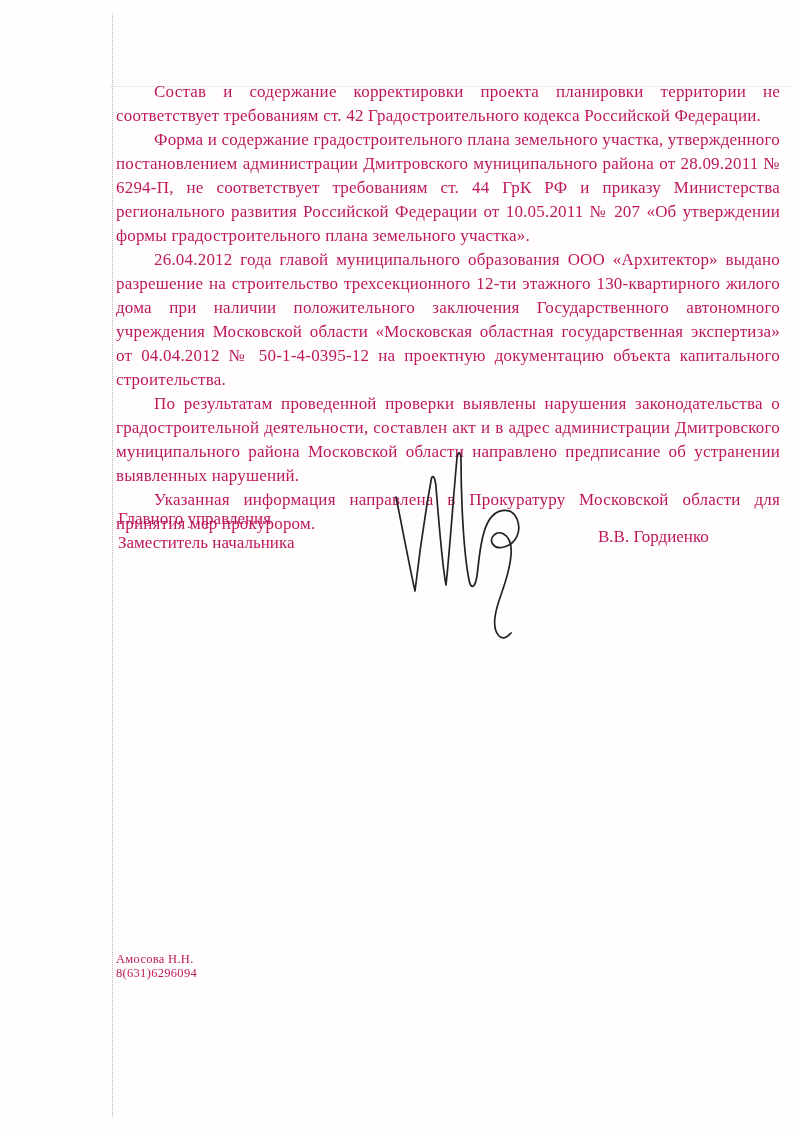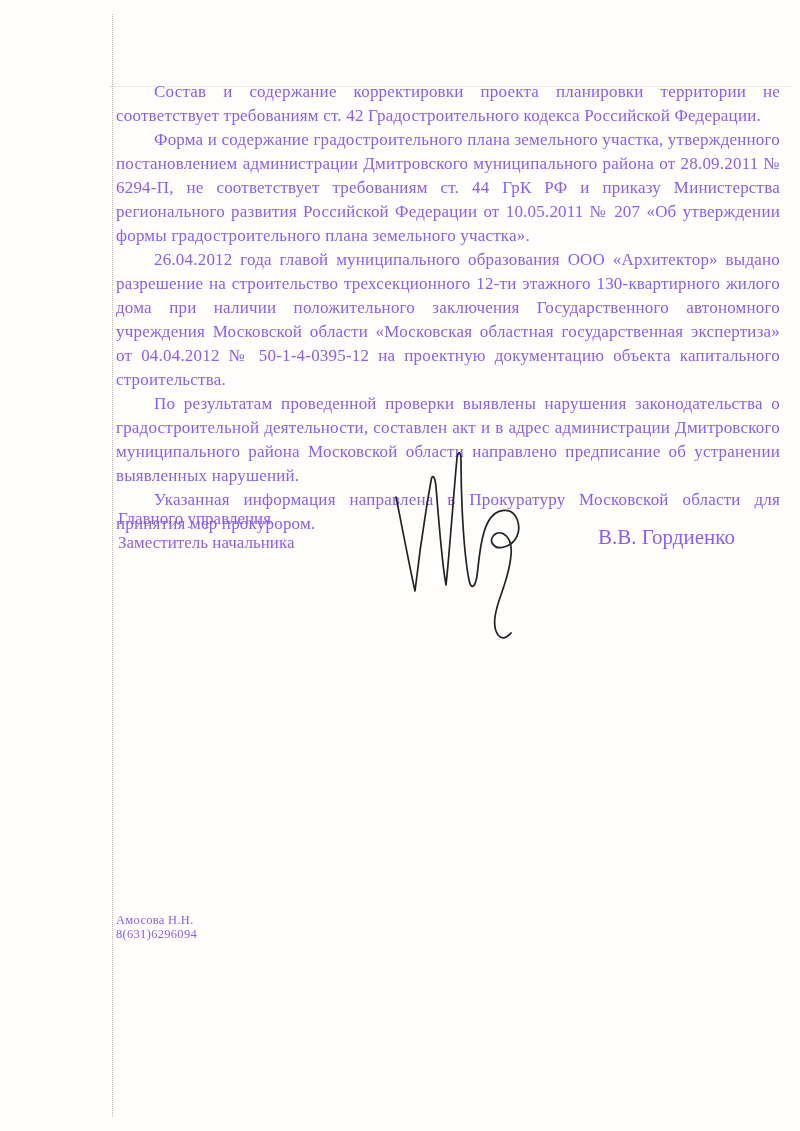--- a/index.html
+++ b/index.html
@@ -8,21 +8,21 @@
     padding: 0;
     background: #ffffff;
   }
   .page {
     position: relative;
     width: 800px;
     height: 1131px;
     background: #fffefd;
     overflow: hidden;
     font-family: "Liberation Serif", "DejaVu Serif", serif;
-    color: #8b5cf6;
+    color: #be185d;
   }
   
   .fold-line {
     position: absolute;
     left: 112px;
     top: 14px;
     height: 1103px;
     width: 0;
     border-left: 1px dotted #9f9f9f;
     opacity: 0.75;
@@ -56,35 +56,35 @@
     left: 118px;
     top: 507px;
     font-size: 17px;
     line-height: 24px;
     white-space: nowrap;
   }
   .signoff-name {
     position: absolute;
     left: 598px;
     top: 525px;
-    font-size: 21px;
+    font-size: 17px;
     line-height: 24px;
     white-space: nowrap;
   }
   .signature-svg {
     position: absolute;
     left: 390px;
     top: 447px;
     width: 138px;
     height: 202px;
   }
   .footer-exec {
     position: absolute;
     left: 116px;
-    top: 913px;
+    top: 952px;
     font-size: 12.5px;
     line-height: 14px;
     letter-spacing: 0.3px;
   }
   .footer-exec div {
     margin: 0;
   }
 </style>
 </head>
 <body>

